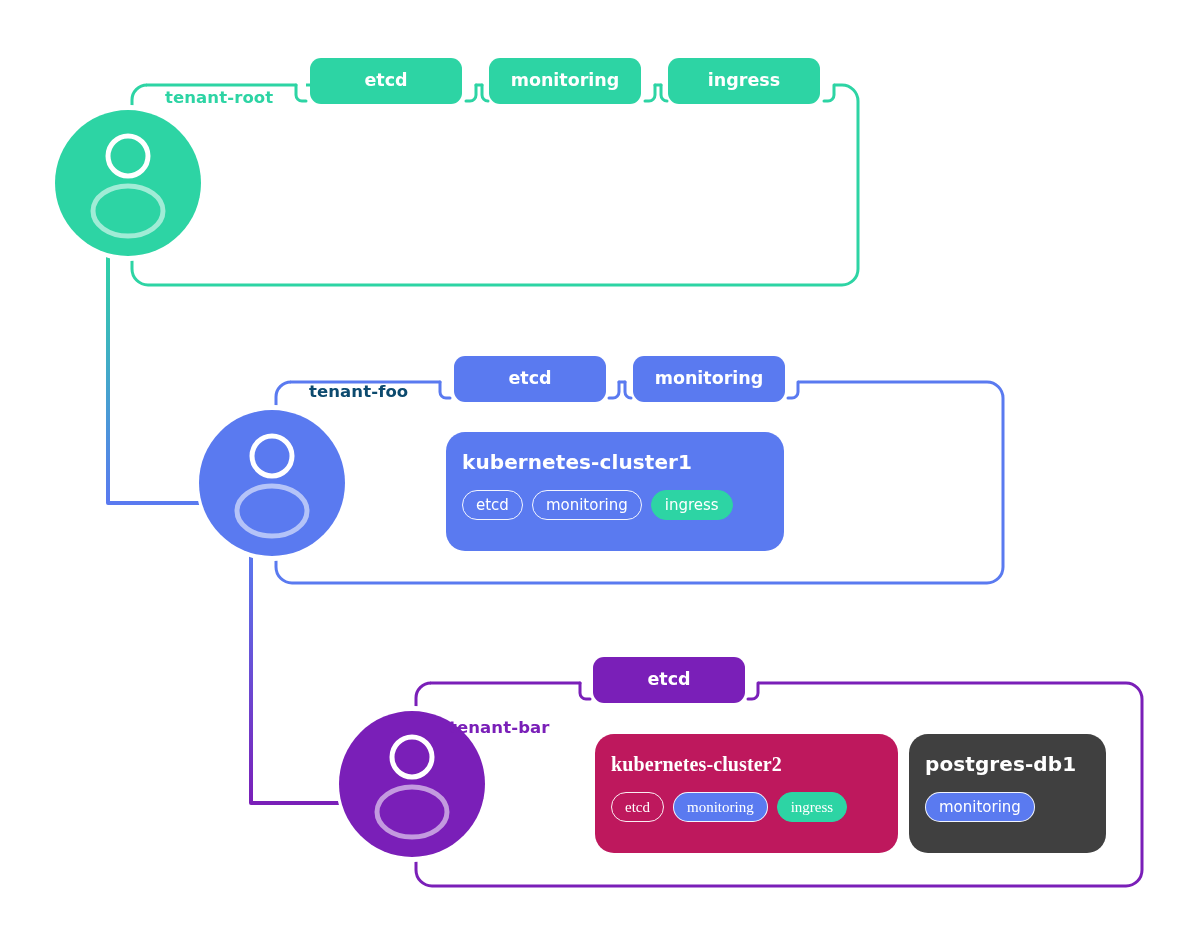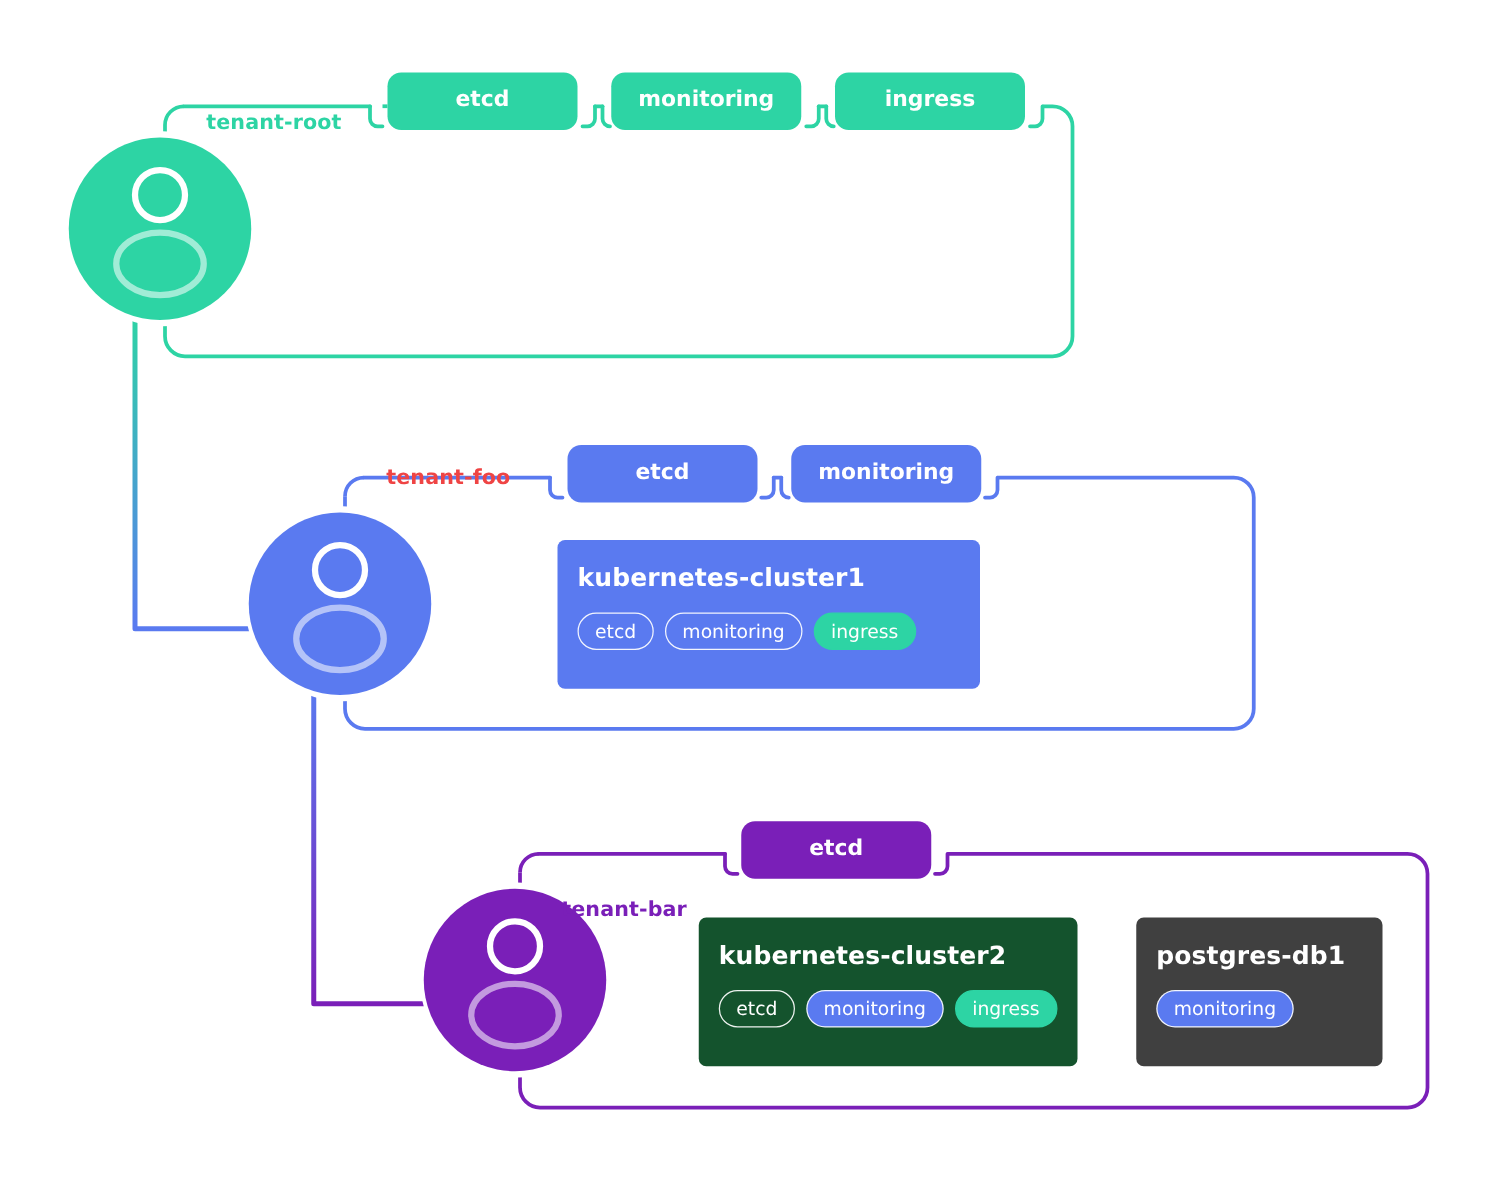--- a/index.html
+++ b/index.html
@@ -18,21 +18,21 @@
 
   
   .topchip{
     position:absolute;display:flex;align-items:center;justify-content:center;
     color:#fff;font-size:17.5px;font-weight:700;white-space:nowrap;
     border-radius:11px;box-sizing:border-box;line-height:1;
   }
 
   
   .card{
-    position:absolute;box-sizing:border-box;border-radius:6px;
+    position:absolute;box-sizing:border-box;border-radius:19px;
     padding:20px 16px 16px 16px;
   }
   .card-title{
     color:#fff;font-size:20px;font-weight:700;white-space:nowrap;
     line-height:1;margin:0 0 18px 0;letter-spacing:.1px;
   }
   .chiprow{display:flex;flex-direction:row;align-items:center;gap:9px;}
   .chip{
     display:flex;align-items:center;justify-content:center;
     height:30px;padding:0 13px;border-radius:15px;box-sizing:border-box;
@@ -154,40 +154,40 @@
   </svg>
 
   <div class="tenant-label" style="left:165px;top:90px;color:#2dd4a4;">tenant-root</div>
 
   <div class="topchip" style="left:310px;top:58px;width:152px;height:46px;background:#2dd4a4;">etcd</div>
 
   <div class="topchip" style="left:489px;top:58px;width:152px;height:46px;background:#2dd4a4;">monitoring</div>
 
   <div class="topchip" style="left:668px;top:58px;width:152px;height:46px;background:#2dd4a4;">ingress</div>
 
-  <div class="tenant-label" style="left:309px;top:374px;color:#ef4444;">tenant-foo</div>
+  <div class="tenant-label" style="left:309px;top:384px;color:#0c4a6e;">tenant-foo</div>
 
   <div class="topchip" style="left:454px;top:356px;width:152px;height:46px;background:#5a7af0;">etcd</div>
 
   <div class="topchip" style="left:633px;top:356px;width:152px;height:46px;background:#5a7af0;">monitoring</div>
 
   <div class="card" style="left:446px;top:432px;width:338px;height:119px;background:#5a7af0;">
     <div class="card-title">kubernetes-cluster1</div>
     <div class="chiprow">
       <span class="chip">etcd</span>
       <span class="chip">monitoring</span>
       <span class="chip filled-green">ingress</span>
     </div>
   </div>
 
   <div class="tenant-label" style="left:449px;top:720px;color:#7a1fb8;">tenant-bar</div>
 
   <div class="topchip" style="left:593px;top:657px;width:152px;height:46px;background:#7a1fb8;">etcd</div>
 
-  <div class="card" style="left:559px;top:734px;width:303px;height:119px;background:#14532d;">
+  <div class="card" style="left:595px;top:734px;width:303px;height:119px;background:#be185d;font-family:Liberation Serif, serif;">
     <div class="card-title">kubernetes-cluster2</div>
     <div class="chiprow">
       <span class="chip">etcd</span>
       <span class="chip filled-blue">monitoring</span>
       <span class="chip filled-green">ingress</span>
     </div>
   </div>
 
   <div class="card" style="left:909px;top:734px;width:197px;height:119px;background:#404040;">
     <div class="card-title">postgres-db1</div>

